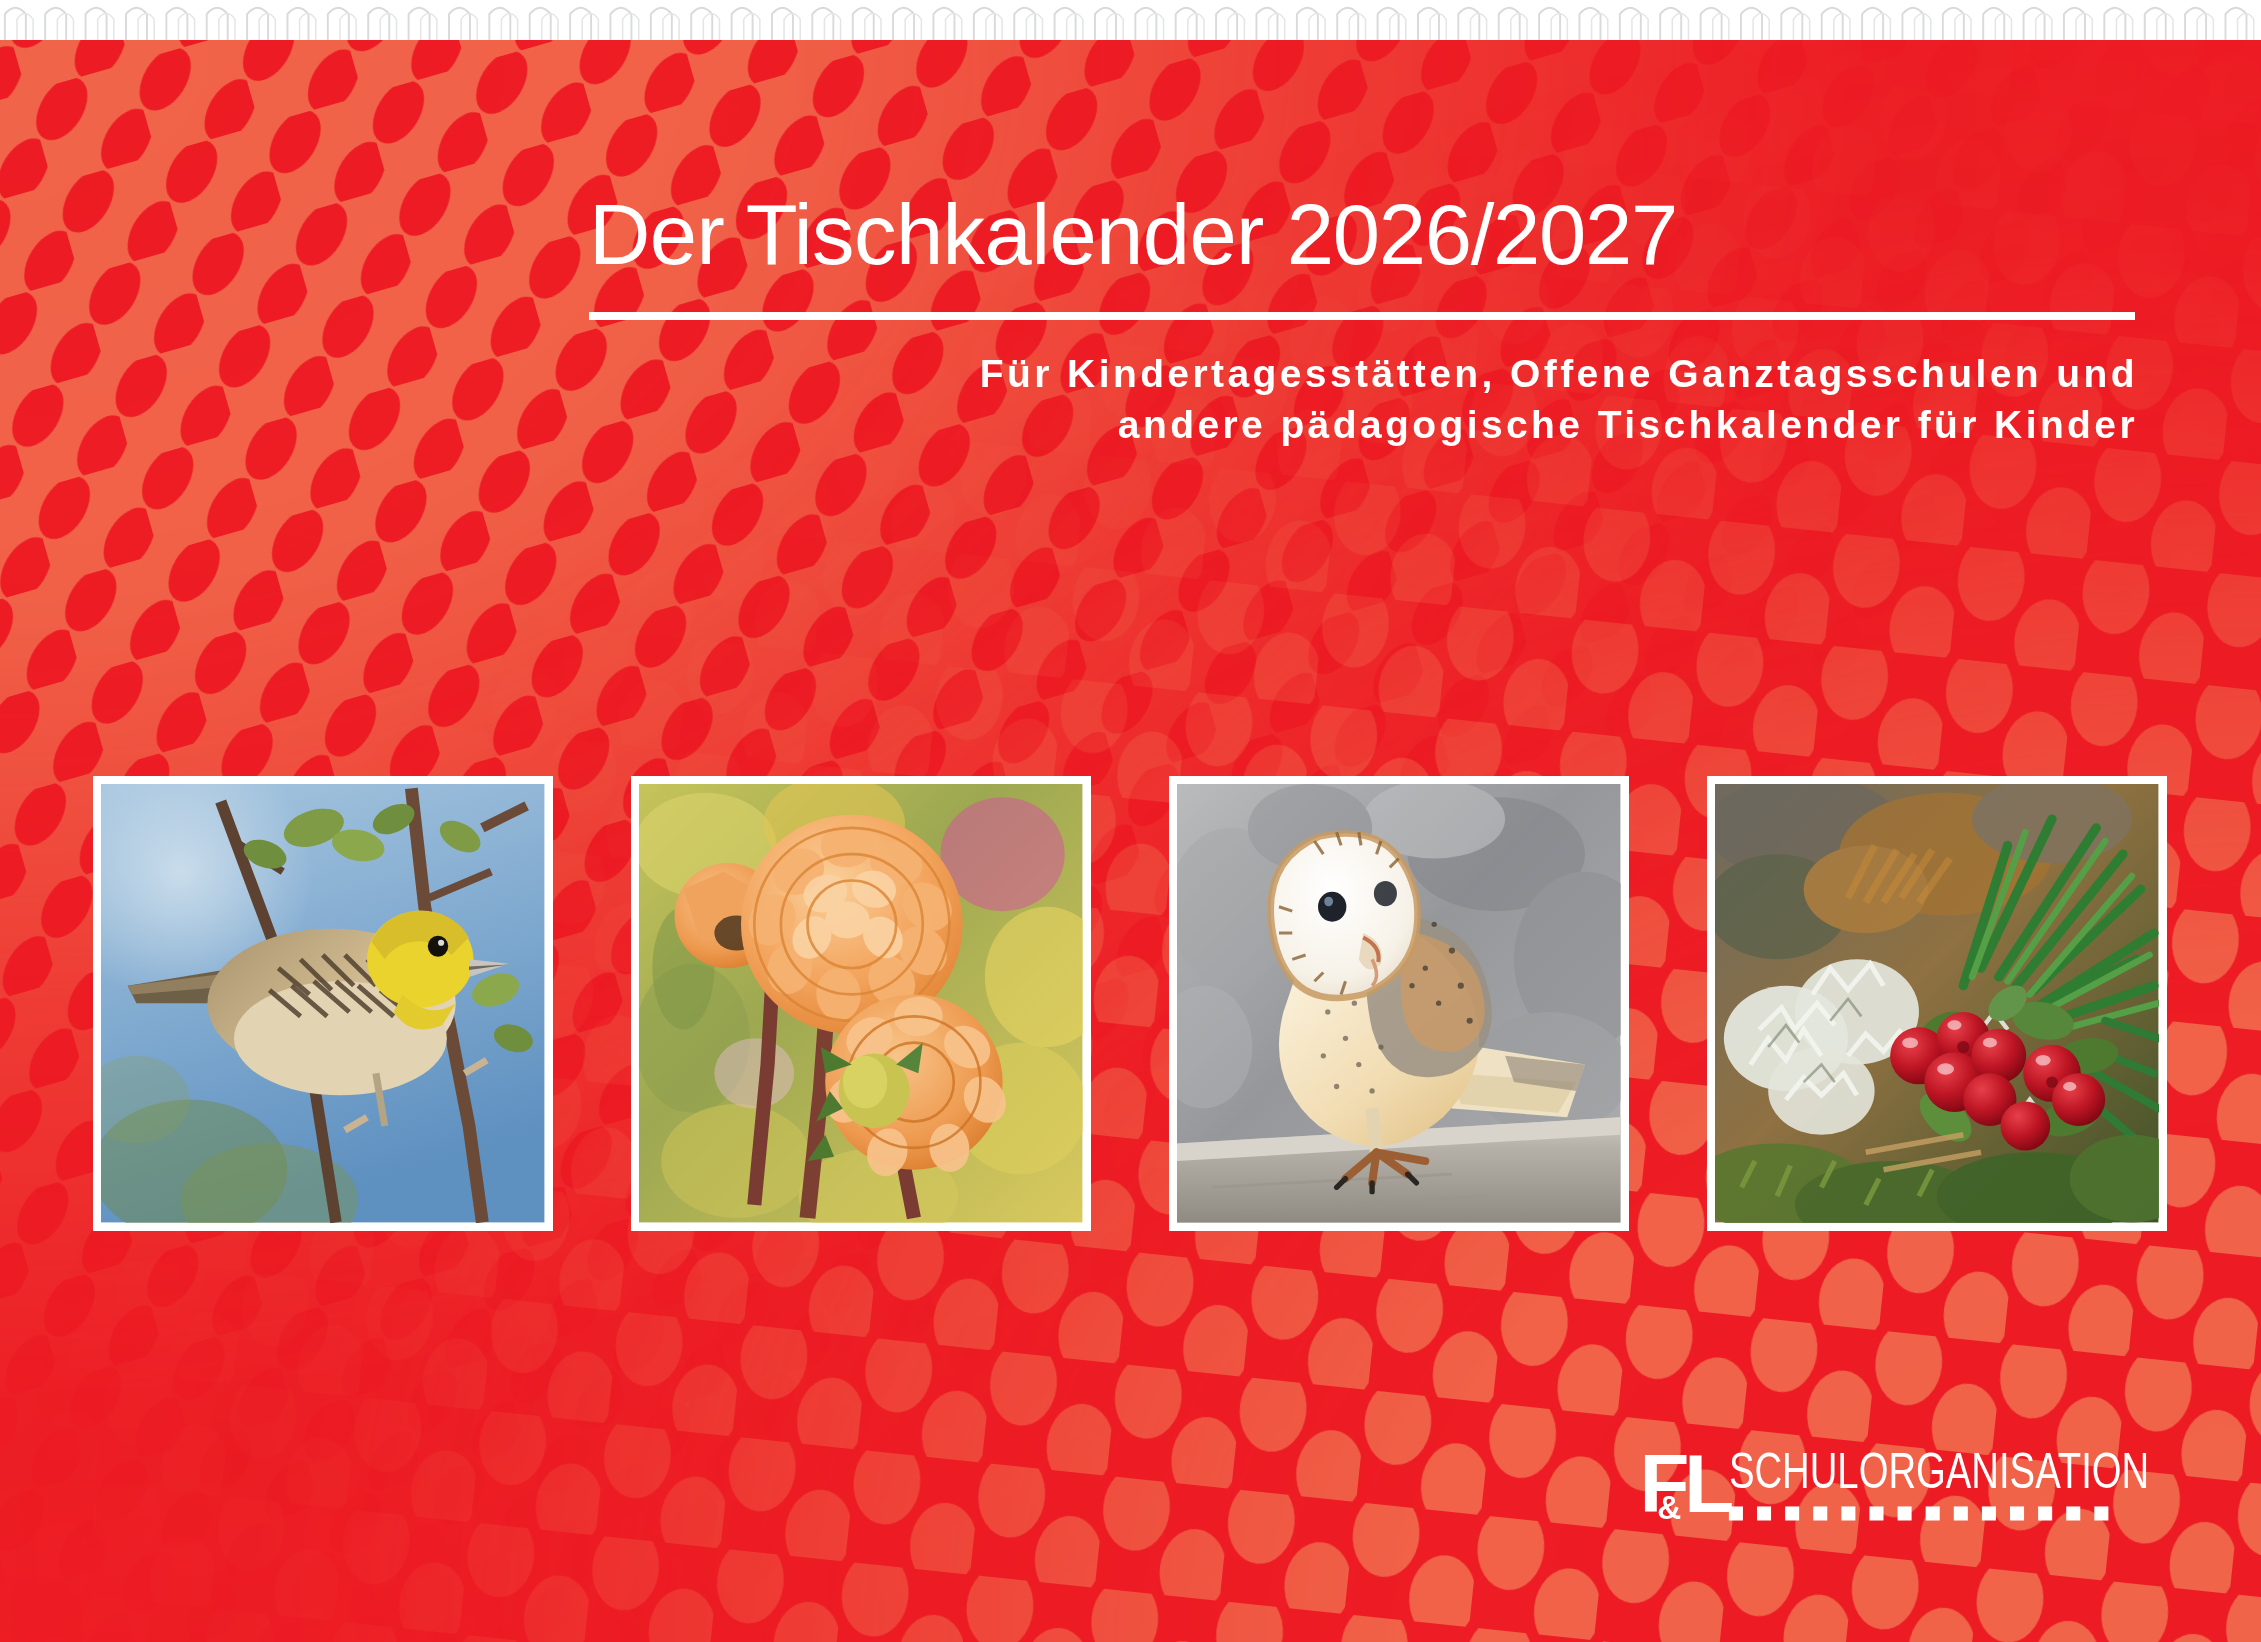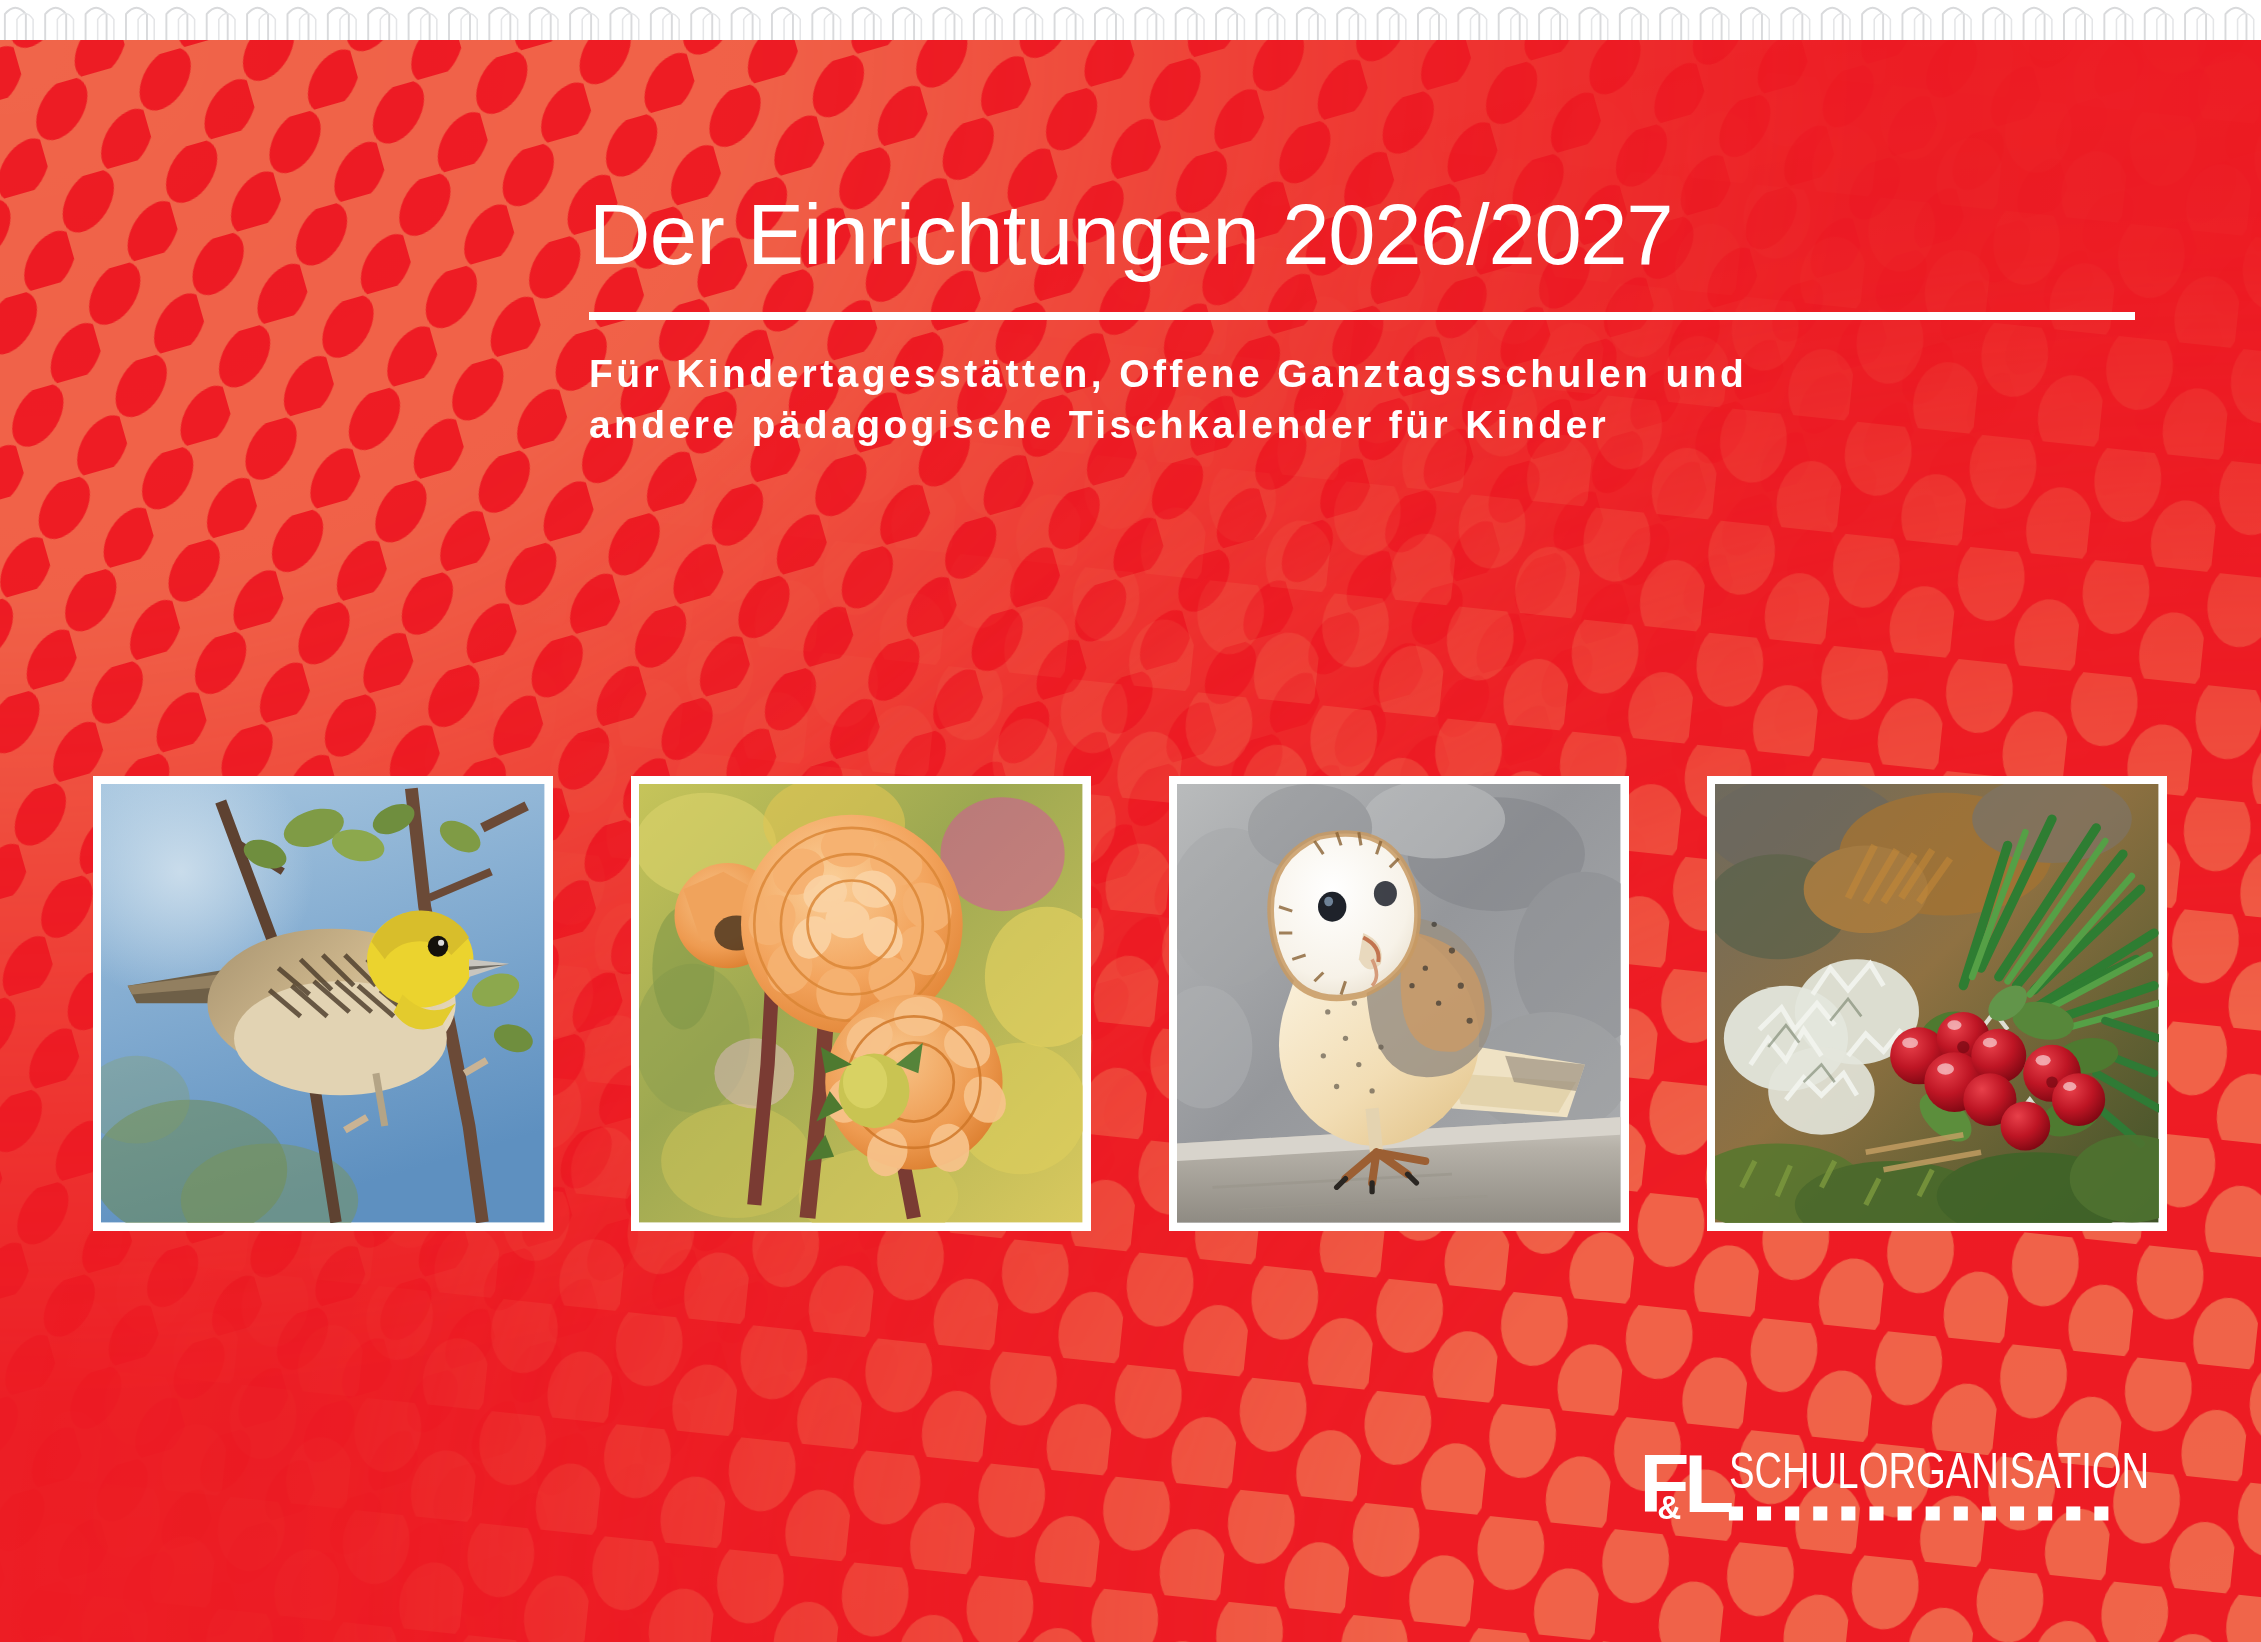--- a/index.html
+++ b/index.html
@@ -66,21 +66,21 @@
 
   #subtitle {
     margin-top:29.4px;
     color:#ffffff;
     font-size:39px;
     line-height:1.30;
     letter-spacing:3.4px;
     font-weight:600;
     white-space:nowrap;
   }
-  #subtitle .sub-line { display:block; }
+  #subtitle .sub-line { display:block;text-align:right; }
 
   
   #photo-strip {
     position:absolute;
     left:93px; top:776px;
     width:2074px; height:455px;
     display:flex;
     justify-content:space-between;
     z-index:20;
   }
@@ -272,21 +272,21 @@
           <path d="M3432.3 62 L3432.3 30 Q3445.0 12 3457.6 30 L3457.6 62" fill="none" stroke="#E4E5E7" stroke-width="2.4"></path>
           <path d="M3476.5 62 L3476.5 22 Q3492.9 2 3509.3 22 L3509.3 62" fill="none" stroke="#D9DADC" stroke-width="3"></path>
           <path d="M3495.4 62 L3495.4 30 Q3508.0 12 3520.6 30 L3520.6 62" fill="none" stroke="#E4E5E7" stroke-width="2.4"></path>
         </g>
     </svg>
   </div>
 
   <div id="header-block">
 
     <div id="page-title">
-      <span>Der Einrichtungen </span><span class="title-years">2026/2027</span>
+      <span>Der Tischkalender </span><span class="title-years">2026/2027</span>
     </div>
 
     <div id="title-rule"></div>
 
     <div id="subtitle">
       <span class="sub-line">Für Kindertagesstätten, Offene Ganztagsschulen und</span>
       <span class="sub-line">andere pädagogische Tischkalender für Kinder</span>
     </div>
 
   </div>

